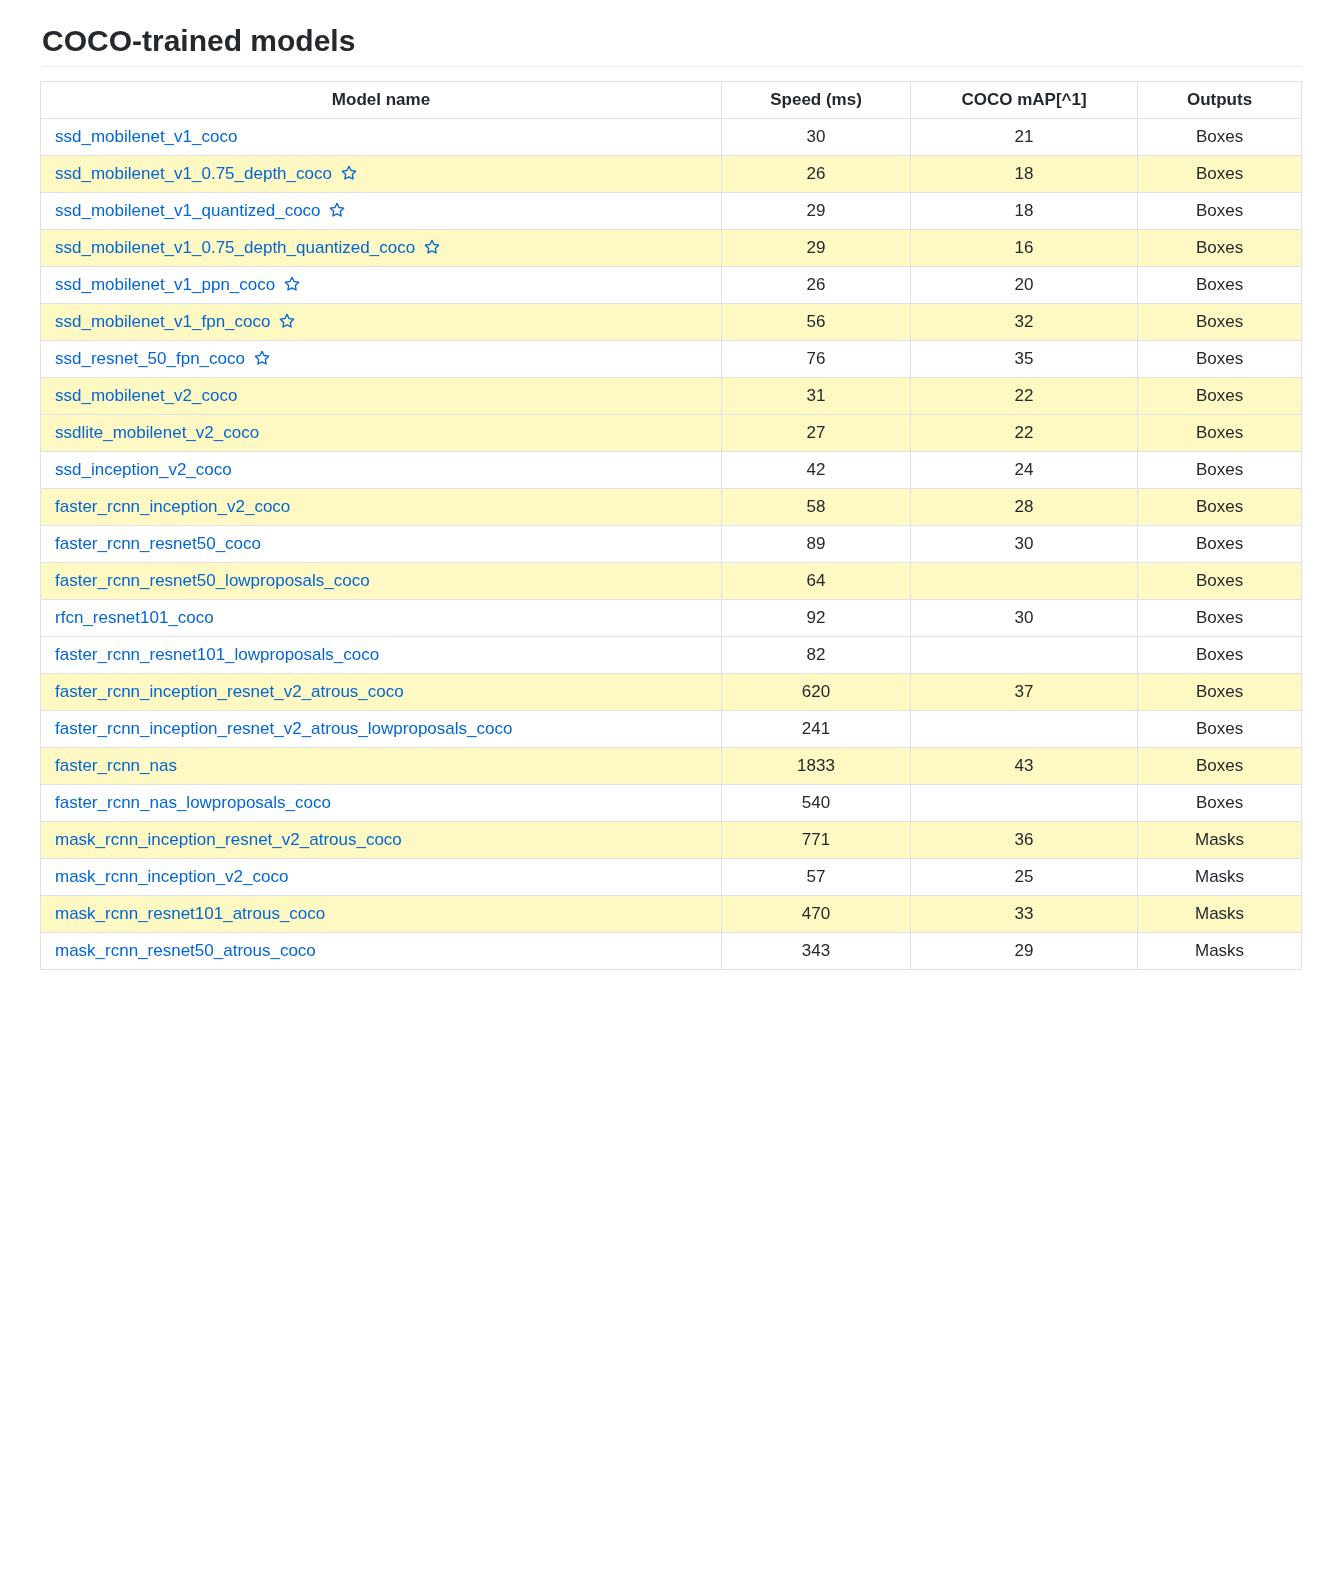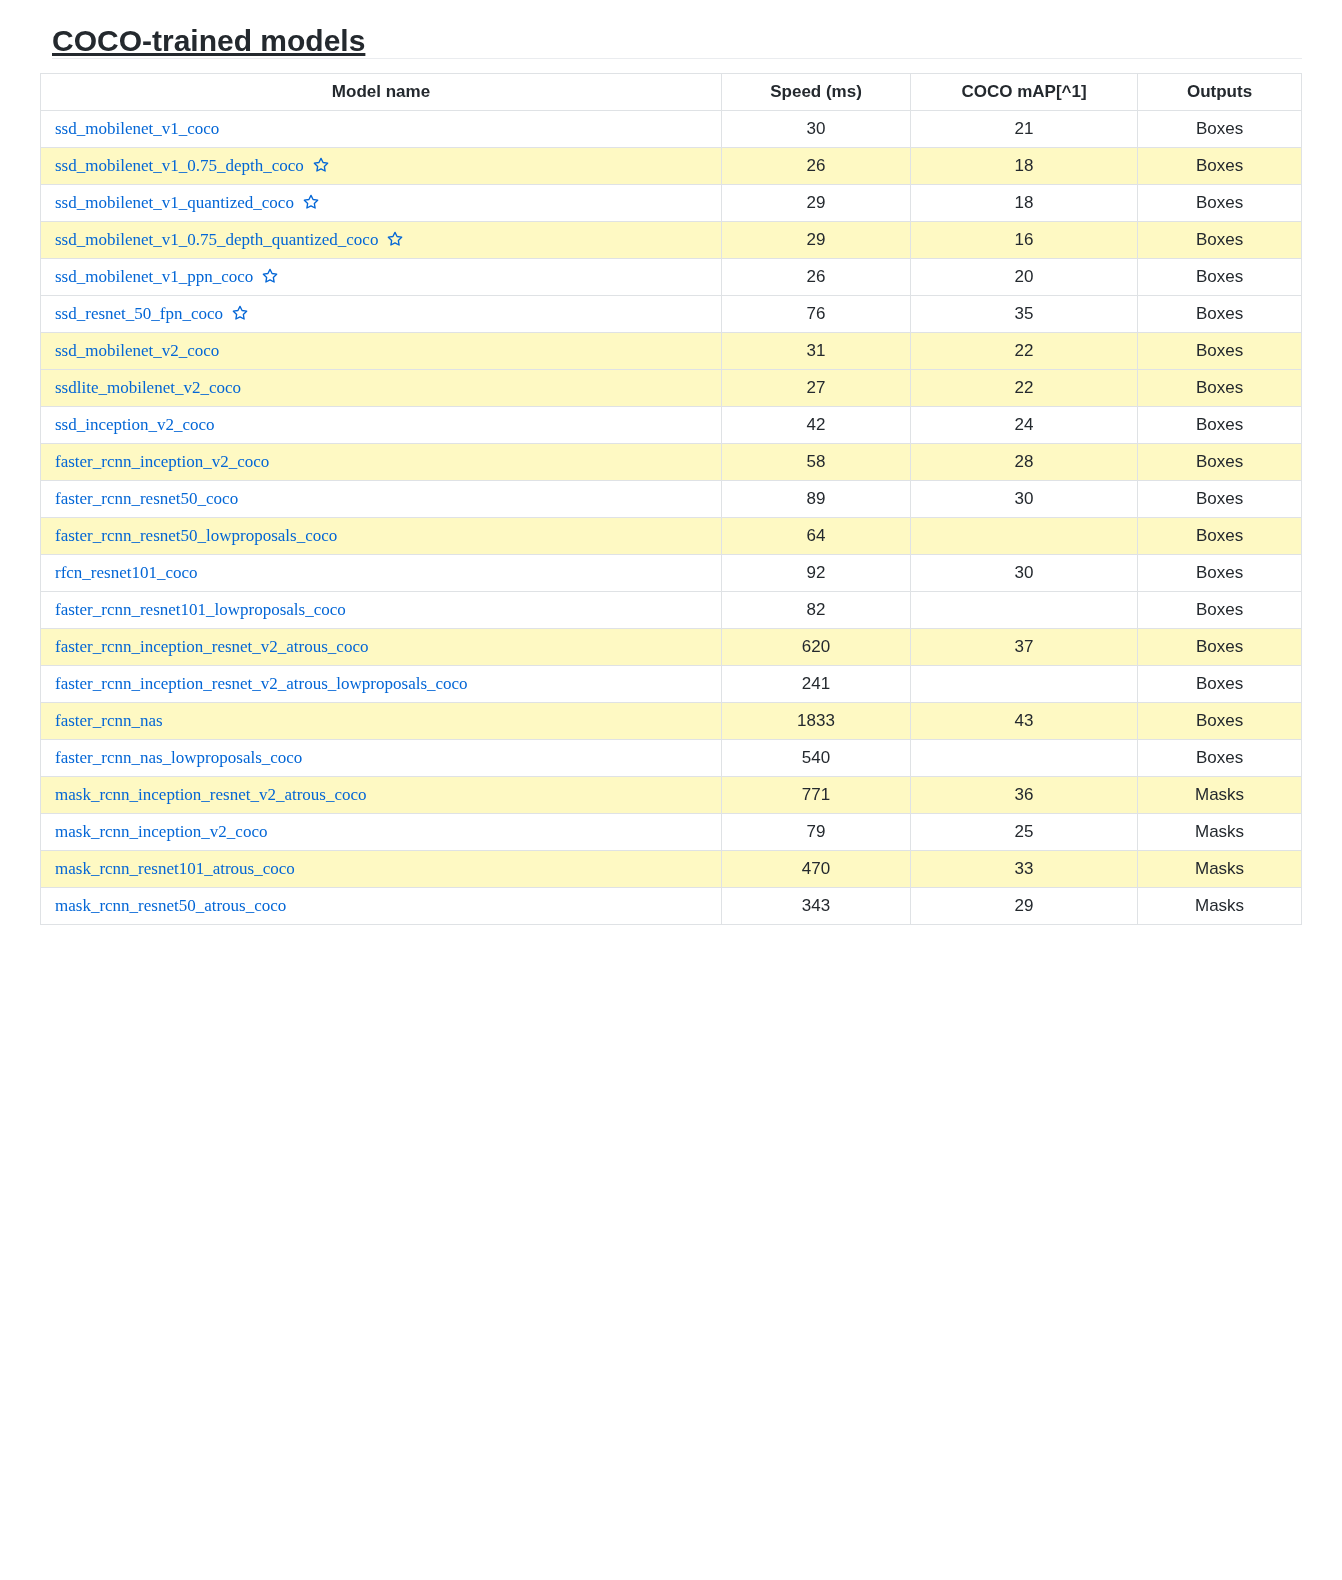--- a/index.html
+++ b/index.html
@@ -7,23 +7,23 @@
     margin: 0;
     padding: 24px 40px;
     font-family: -apple-system, BlinkMacSystemFont, "Segoe UI", Helvetica, Arial, sans-serif;
     color: #24292e;
     font-size: 16px;
     background: #ffffff;
   }
   h2.section-title {
     font-size: 30px;
     font-weight: 600;
-    margin: 0 0 10px 12px;
+    margin: 0 0 10px 2px;
+    padding-bottom: 8px;
     border-bottom: 1px solid #eaecef;
-    text-decoration: underline;
   }
   table.data-table {
     border-collapse: collapse;
     width: 100%;
     font-size: 17px;
     margin-top: 14px;
   }
   table.data-table th,
   table.data-table td {
     border: 1px solid #dfe2e5;
@@ -32,21 +32,20 @@
   }
   table.data-table th {
     font-weight: 600;
     background: #ffffff;
   }
   table.data-table td.center { text-align: center; }
   table.data-table tr.even td { background: #fef9c3; }
   a.model-link {
     color: #0366d6;
     text-decoration: none;
-    font-family: Liberation Serif, serif;
   }
   .star-icon {
     display: inline-block;
     color: #0366d6;
     margin-left: 4px;
     vertical-align: baseline;
   }
   .star-icon svg { display: inline-block; vertical-align: -2px; }
   th:nth-child(1) { width: 54%; }
   th:nth-child(2) { width: 15%; }
@@ -99,20 +98,28 @@
         <td class="center">Boxes</td>
       </tr>
       <tr>
         <td><a href="#" class="model-link">ssd_mobilenet_v1_ppn_coco</a> <span class="star-icon"><svg width="16" height="16" viewBox="0 0 24 24" fill="none" stroke="currentColor" stroke-width="2" stroke-linejoin="round">
               <polygon points="12 2 15.09 8.26 22 9.27 17 14.14 18.18 21.02 12 17.77 5.82 21.02 7 14.14 2 9.27 8.91 8.26 12 2"></polygon>
             </svg></span></td>
         <td class="center">26</td>
         <td class="center">20</td>
         <td class="center">Boxes</td>
       </tr>
+      <tr class="even">
+        <td><a href="#" class="model-link">ssd_mobilenet_v1_fpn_coco</a> <span class="star-icon"><svg width="16" height="16" viewBox="0 0 24 24" fill="none" stroke="currentColor" stroke-width="2" stroke-linejoin="round">
+              <polygon points="12 2 15.09 8.26 22 9.27 17 14.14 18.18 21.02 12 17.77 5.82 21.02 7 14.14 2 9.27 8.91 8.26 12 2"></polygon>
+            </svg></span></td>
+        <td class="center">56</td>
+        <td class="center">32</td>
+        <td class="center">Boxes</td>
+      </tr>
       <tr>
         <td><a href="#" class="model-link">ssd_resnet_50_fpn_coco</a> <span class="star-icon"><svg width="16" height="16" viewBox="0 0 24 24" fill="none" stroke="currentColor" stroke-width="2" stroke-linejoin="round">
               <polygon points="12 2 15.09 8.26 22 9.27 17 14.14 18.18 21.02 12 17.77 5.82 21.02 7 14.14 2 9.27 8.91 8.26 12 2"></polygon>
             </svg></span></td>
         <td class="center">76</td>
         <td class="center">35</td>
         <td class="center">Boxes</td>
       </tr>
       <tr class="even">
         <td><a href="#" class="model-link">ssd_mobilenet_v2_coco</a></td>
@@ -187,21 +194,21 @@
         <td class="center">Boxes</td>
       </tr>
       <tr class="even">
         <td><a href="#" class="model-link">mask_rcnn_inception_resnet_v2_atrous_coco</a></td>
         <td class="center">771</td>
         <td class="center">36</td>
         <td class="center">Masks</td>
       </tr>
       <tr>
         <td><a href="#" class="model-link">mask_rcnn_inception_v2_coco</a></td>
-        <td class="center">79</td>
+        <td class="center">57</td>
         <td class="center">25</td>
         <td class="center">Masks</td>
       </tr>
       <tr class="even">
         <td><a href="#" class="model-link">mask_rcnn_resnet101_atrous_coco</a></td>
         <td class="center">470</td>
         <td class="center">33</td>
         <td class="center">Masks</td>
       </tr>
       <tr>

